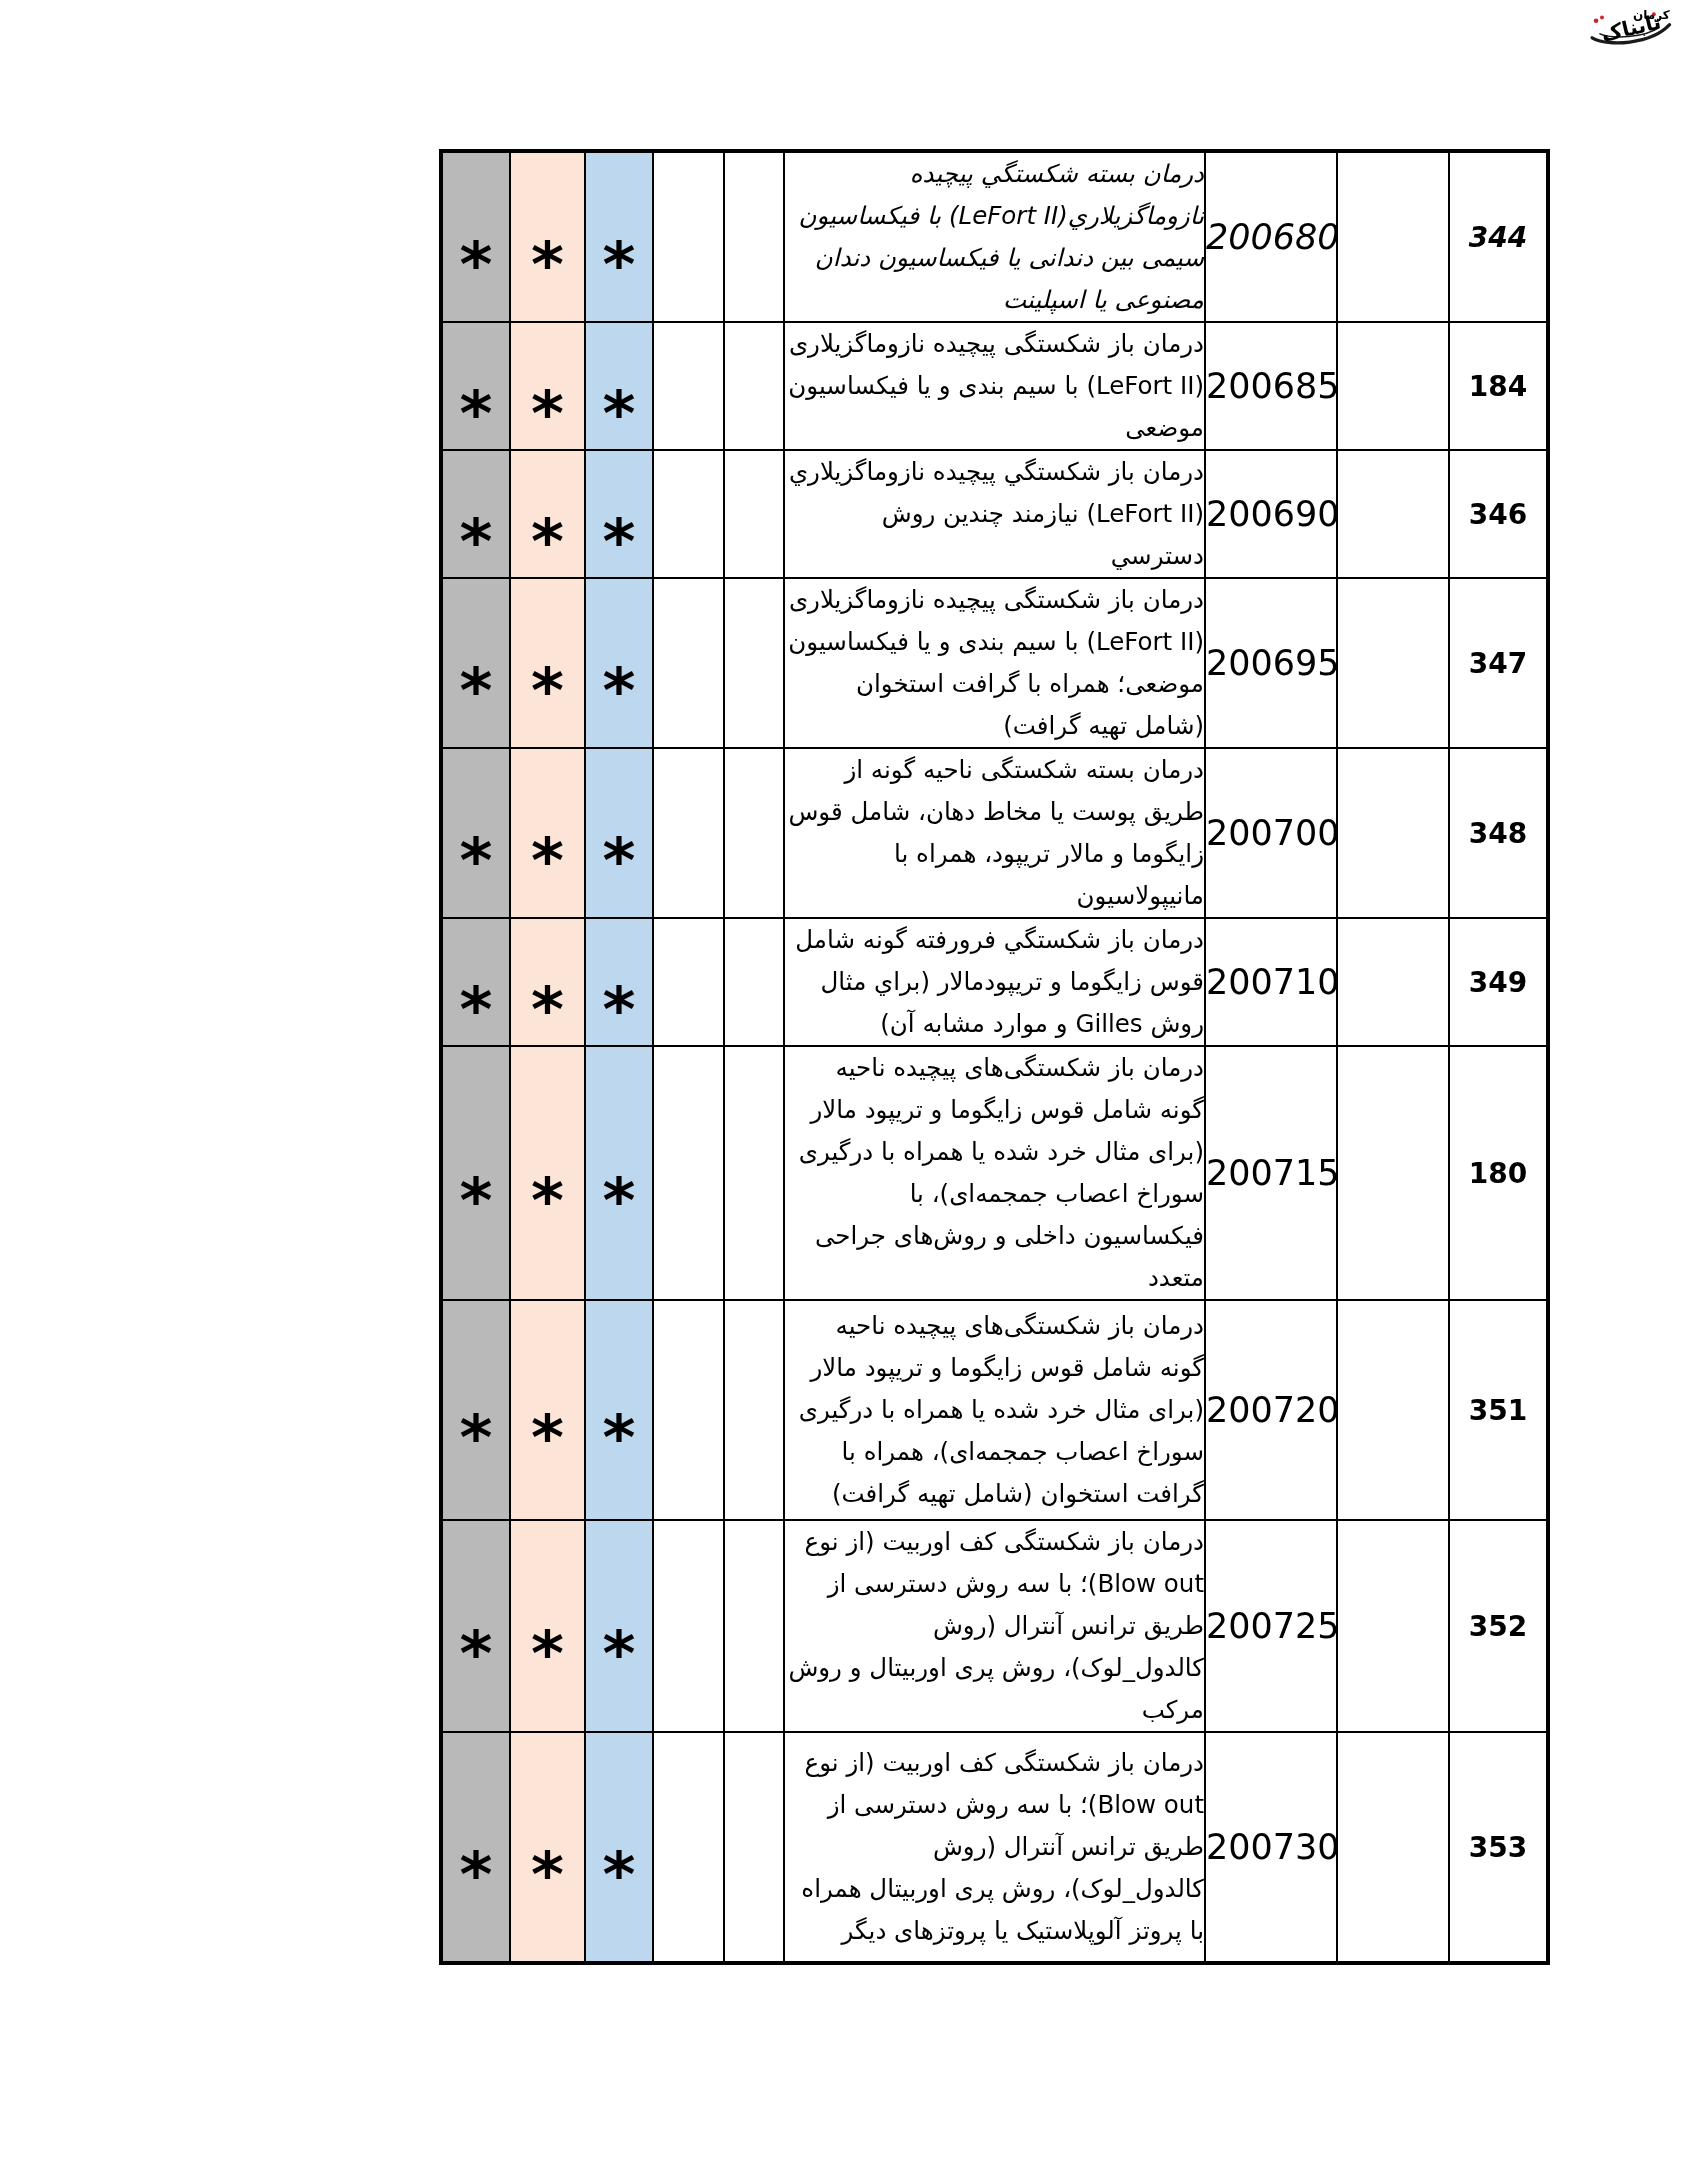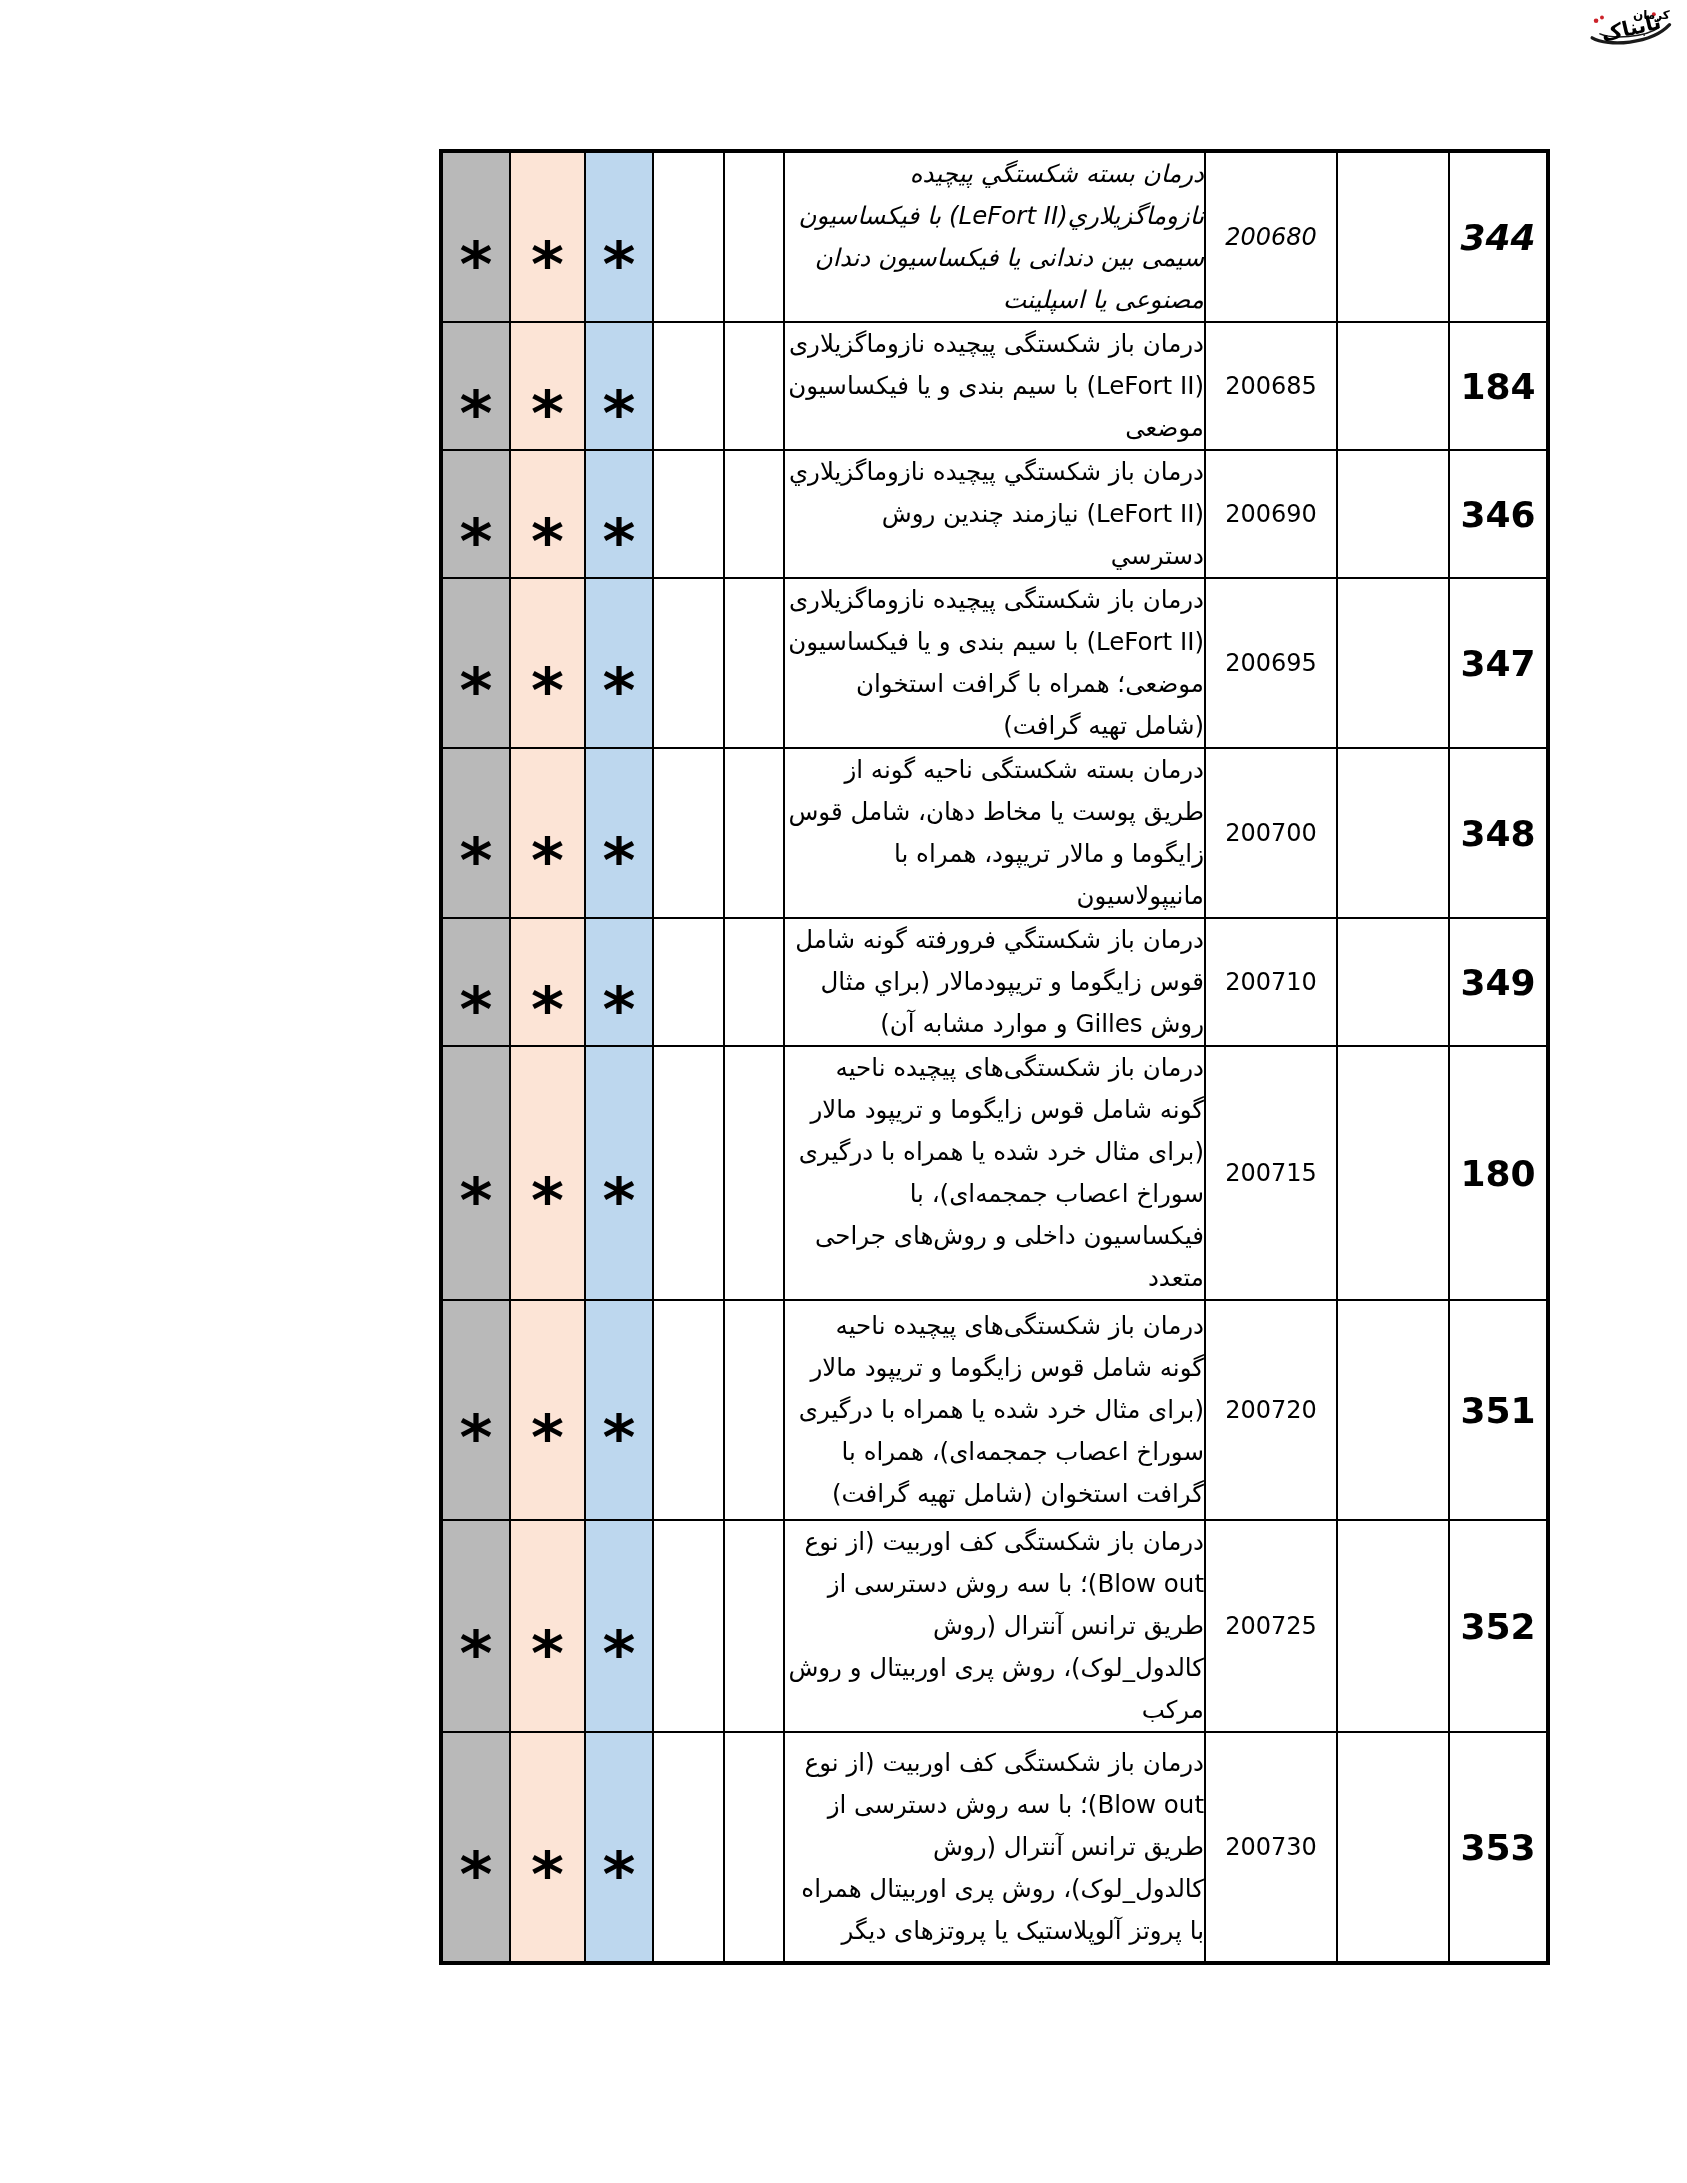--- a/index.html
+++ b/index.html
@@ -81,27 +81,27 @@
   tr:nth-child(4)  td { height: 165px; }
   tr:nth-child(5)  td { height: 162px; }
   tr:nth-child(6)  td { height: 122px; }
   tr:nth-child(7)  td { height: 247px; }
   tr:nth-child(8)  td { height: 218px; }
   tr:nth-child(9)  td { height: 185px; }
   tr:nth-child(10) td { height: 228px; }
 
   .c-num {
     text-align: center;
-    font-size: 36px;
+    font-size: 28px;
     font-weight: bold;
     direction: ltr;
   }
   .c-code {
     text-align: center;
-    font-size: 24px;
+    font-size: 35px;
     direction: ltr;
   }
   .c-desc {
     direction: rtl;
     text-align: right;
     font-size: 24.5px;
     line-height: 42px;
     padding: 6.6px 8px;
     unicode-bidi: plaintext;
   }

